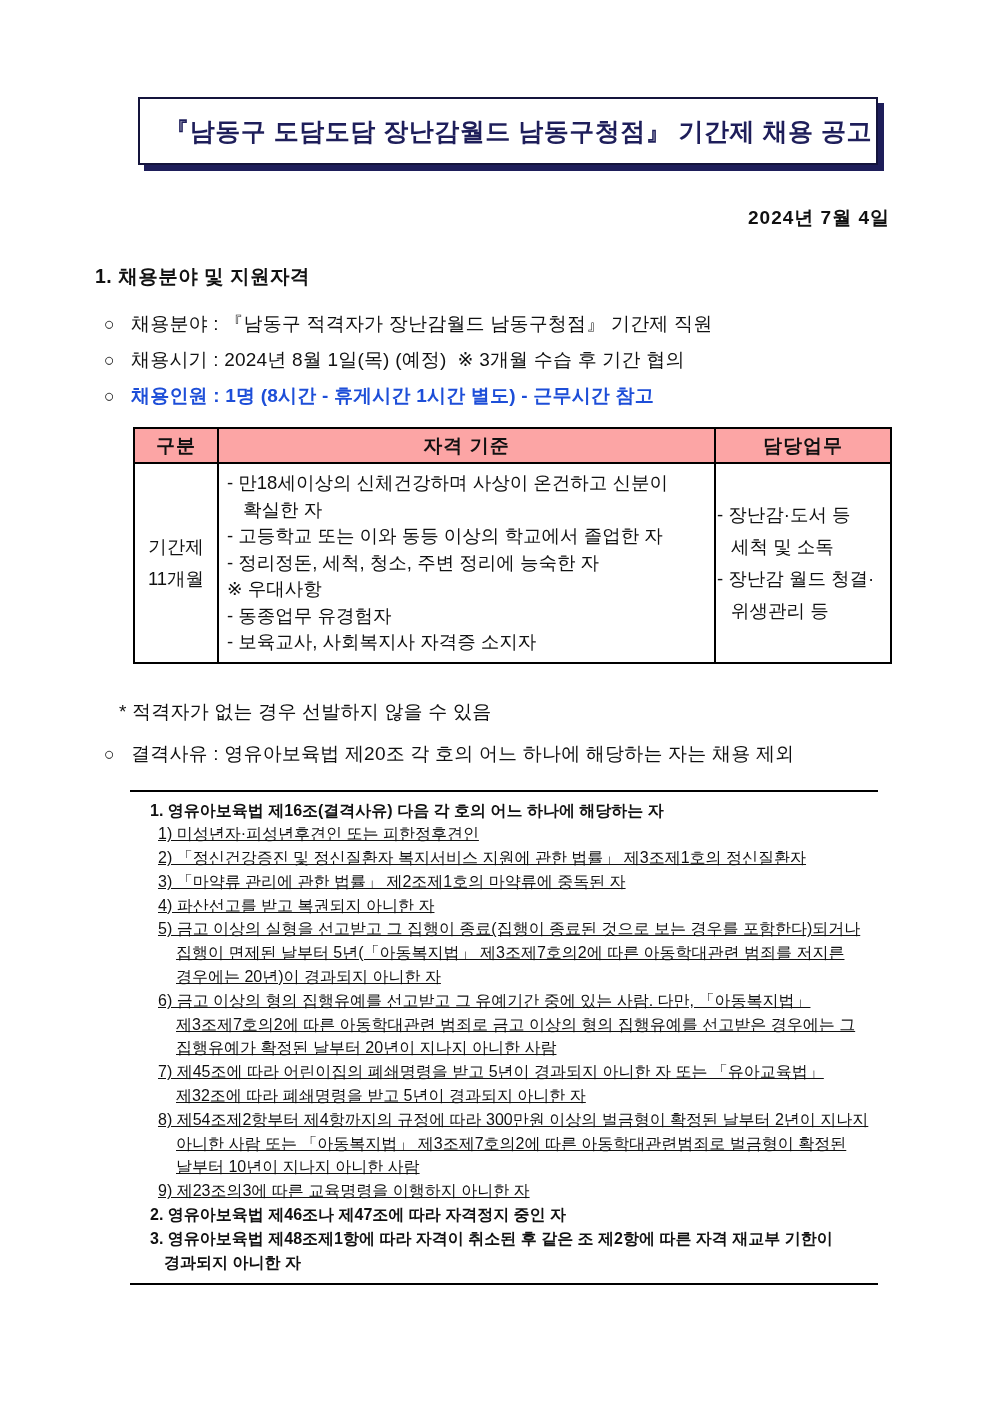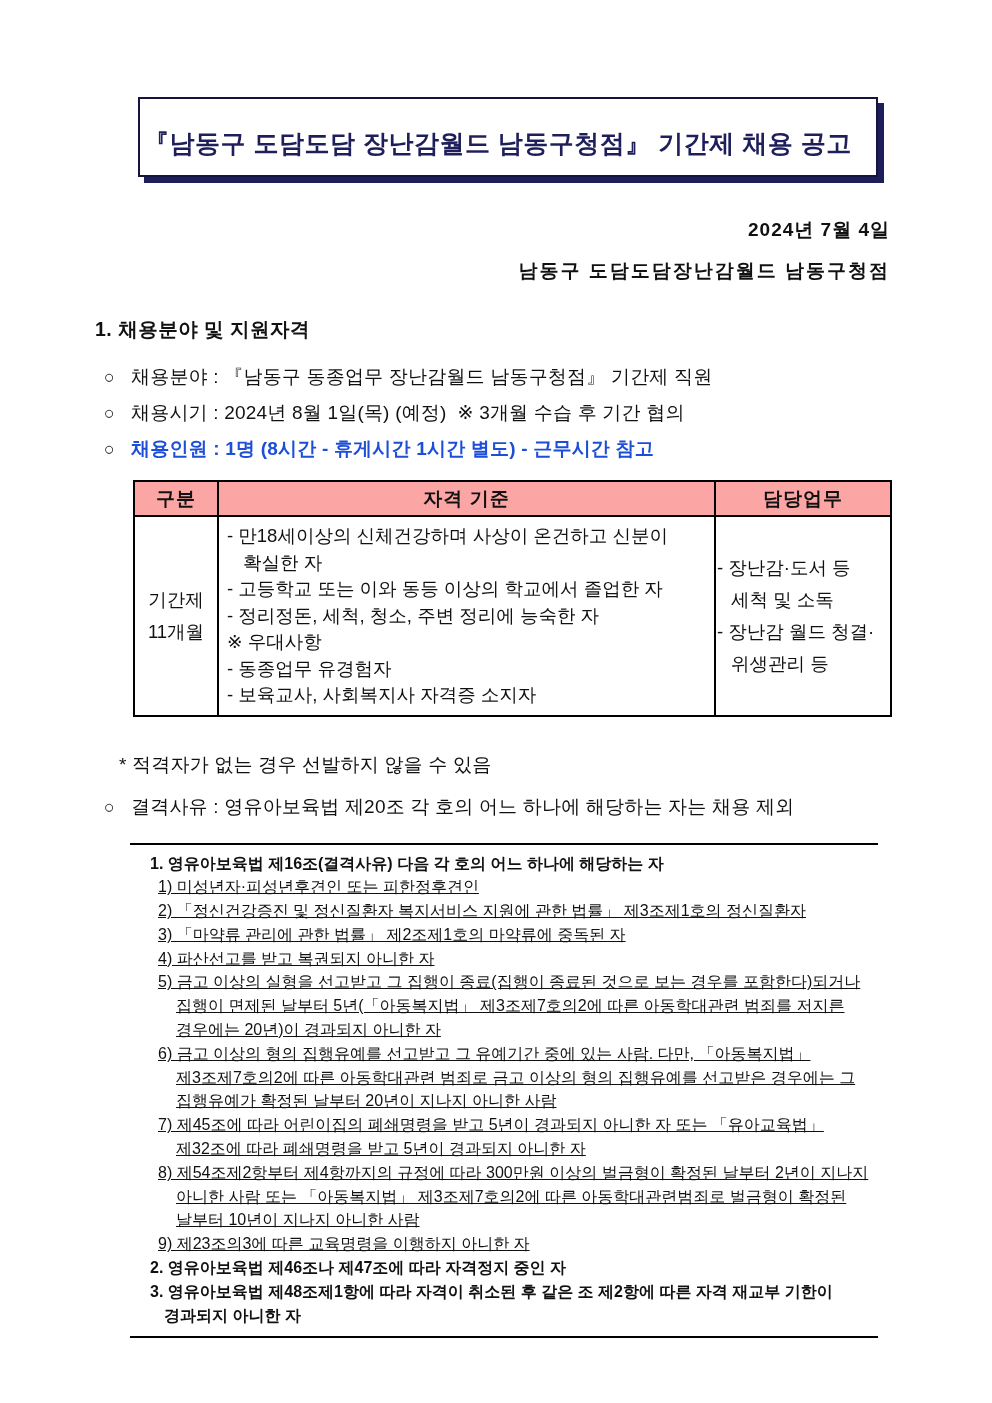--- a/index.html
+++ b/index.html
@@ -10,22 +10,22 @@
     color:#111;
     -webkit-font-smoothing:antialiased;
   }
   .page{position:relative;width:802px;}
 
   
   .title-box{
     margin:97px 0 0 43px;width:740px;box-sizing:border-box;
     border:2px solid #14143c;
     box-shadow:6px 6px 0 0 #1e1e5a;
-    background:#fff;text-align:left;
-    padding:28px 4px 15px;
+    background:#fff;text-align:right;
+    padding:16px 4px 15px;
   }
   .title-box .title-text{
     font-size:25px;font-weight:bold;color:#1e1e5a;letter-spacing:0.5px;
     word-break:keep-all;
   }
 
   
   .intro{
     margin:27px 0 0;font-size:19.5px;font-weight:bold;line-height:36px;
     text-align:justify;text-indent:24px;word-break:keep-all;letter-spacing:0.2px;
@@ -85,29 +85,28 @@
 <body>
 
 <div class="page">
 
   <div class="title-box">
     <span class="title-text">『남동구 도담도담 장난감월드 남동구청점』 기간제 채용 공고</span>
   </div>
 
 
   <div class="right-line date-line">2024년 7월 4일</div>
-  <div class="right-line org-line">남동구 도담도담장난감월드 남동구청점</div>
 
   <div class="heading">1. 채용분야 및 지원자격</div>
 
   <div class="bullets">
 
       <div class="bullet">
         <span class="marker">○</span>
-        <span class="btext">채용분야 : 『남동구 동종업무 장난감월드 남동구청점』 기간제 직원</span>
+        <span class="btext">채용분야 : 『남동구 적격자가 장난감월드 남동구청점』 기간제 직원</span>
       </div>
 
       <div class="bullet">
         <span class="marker">○</span>
         <span class="btext">채용시기 : 2024년 8월 1일(목) (예정)  ※ 3개월 수습 후 기간 협의</span>
       </div>
 
       <div class="bullet">
         <span class="marker">○</span>
         <span class="btext red">채용인원 : 1명 (8시간 - 휴게시간 1시간 별도) - 근무시간 참고</span>

